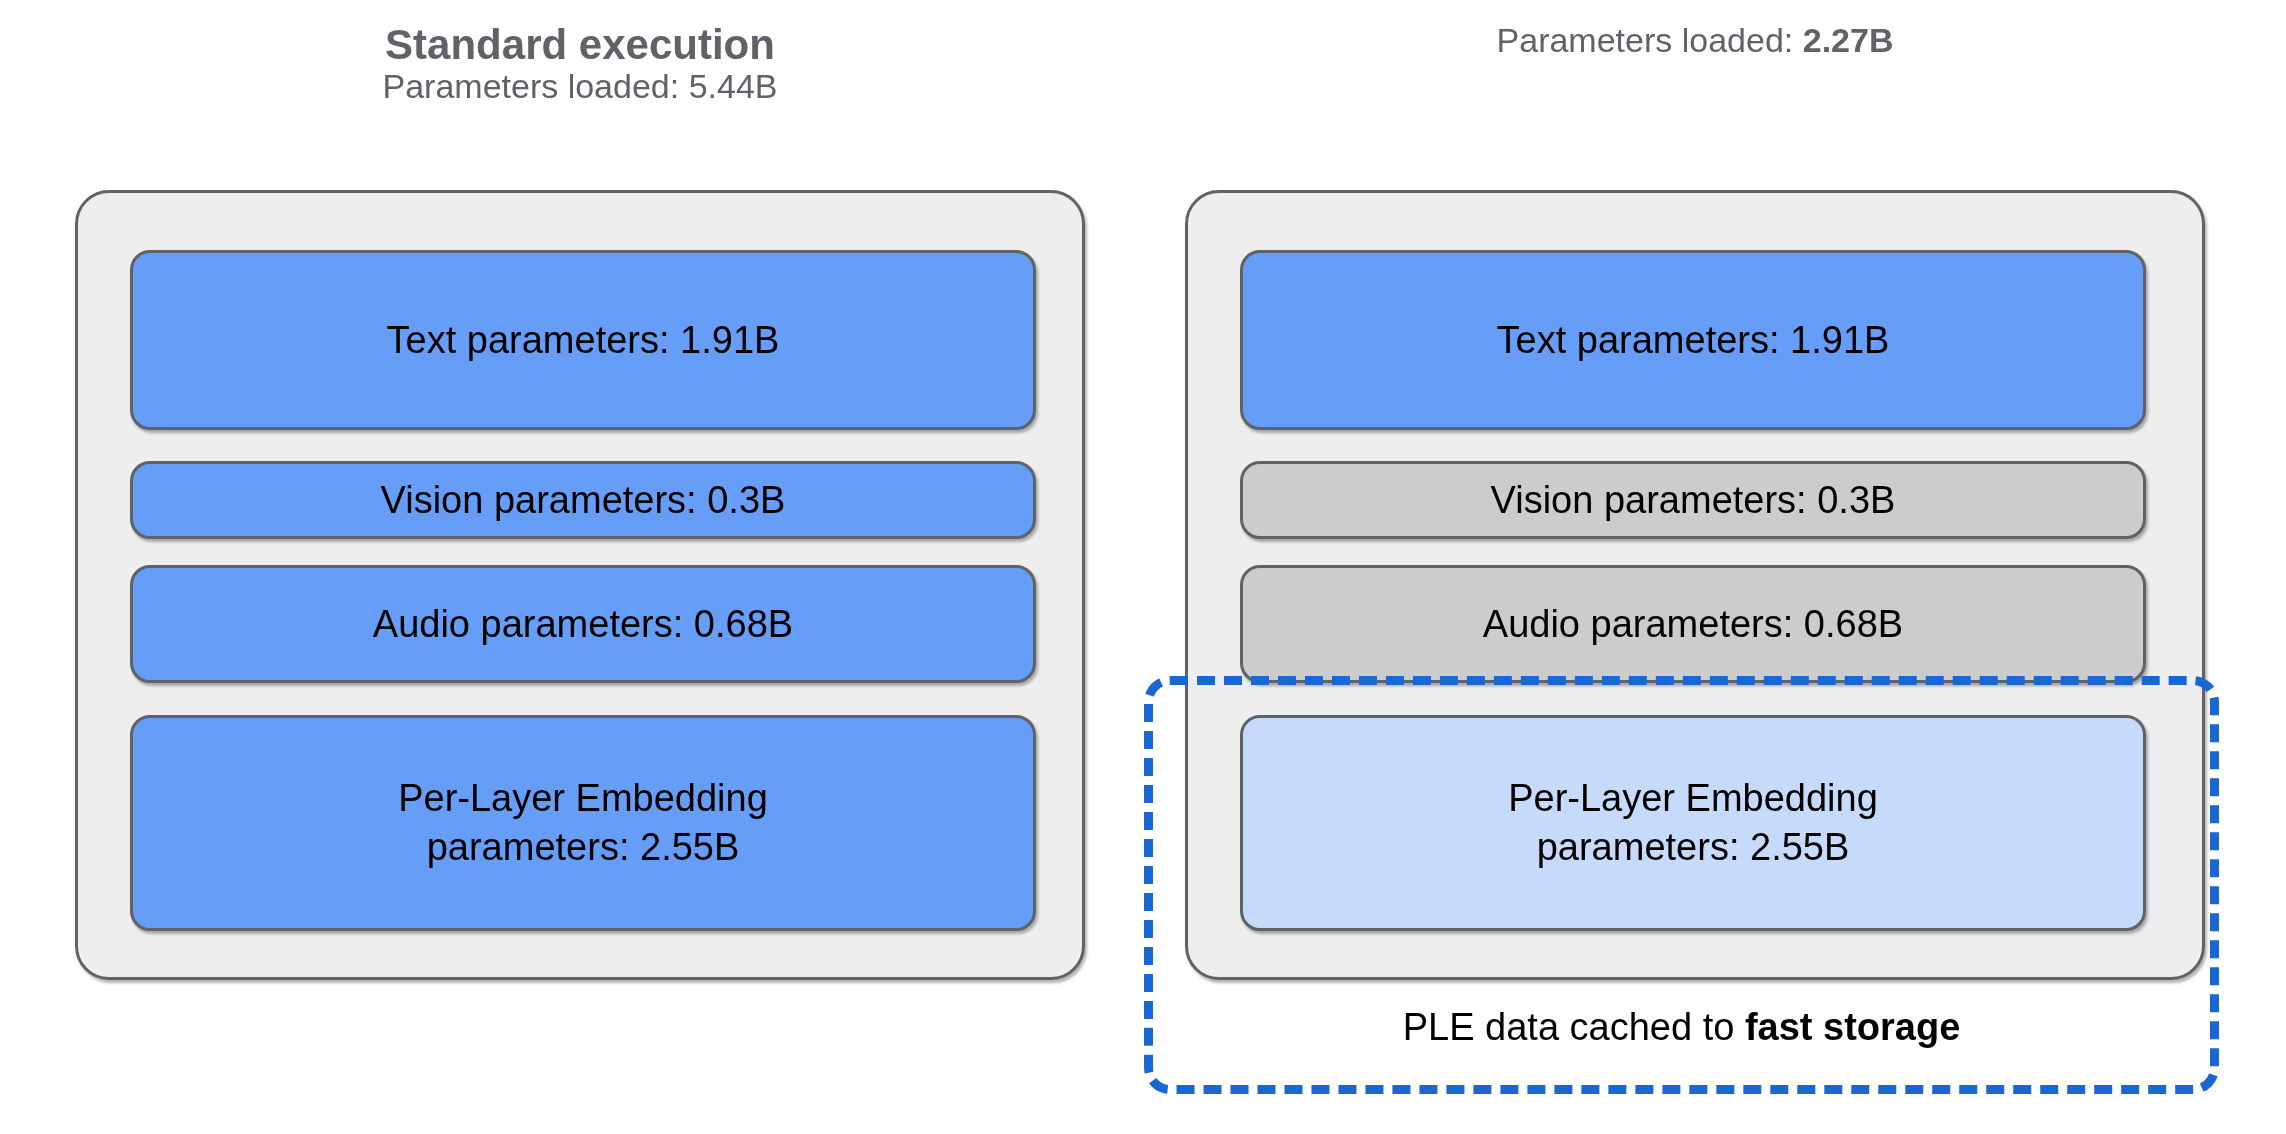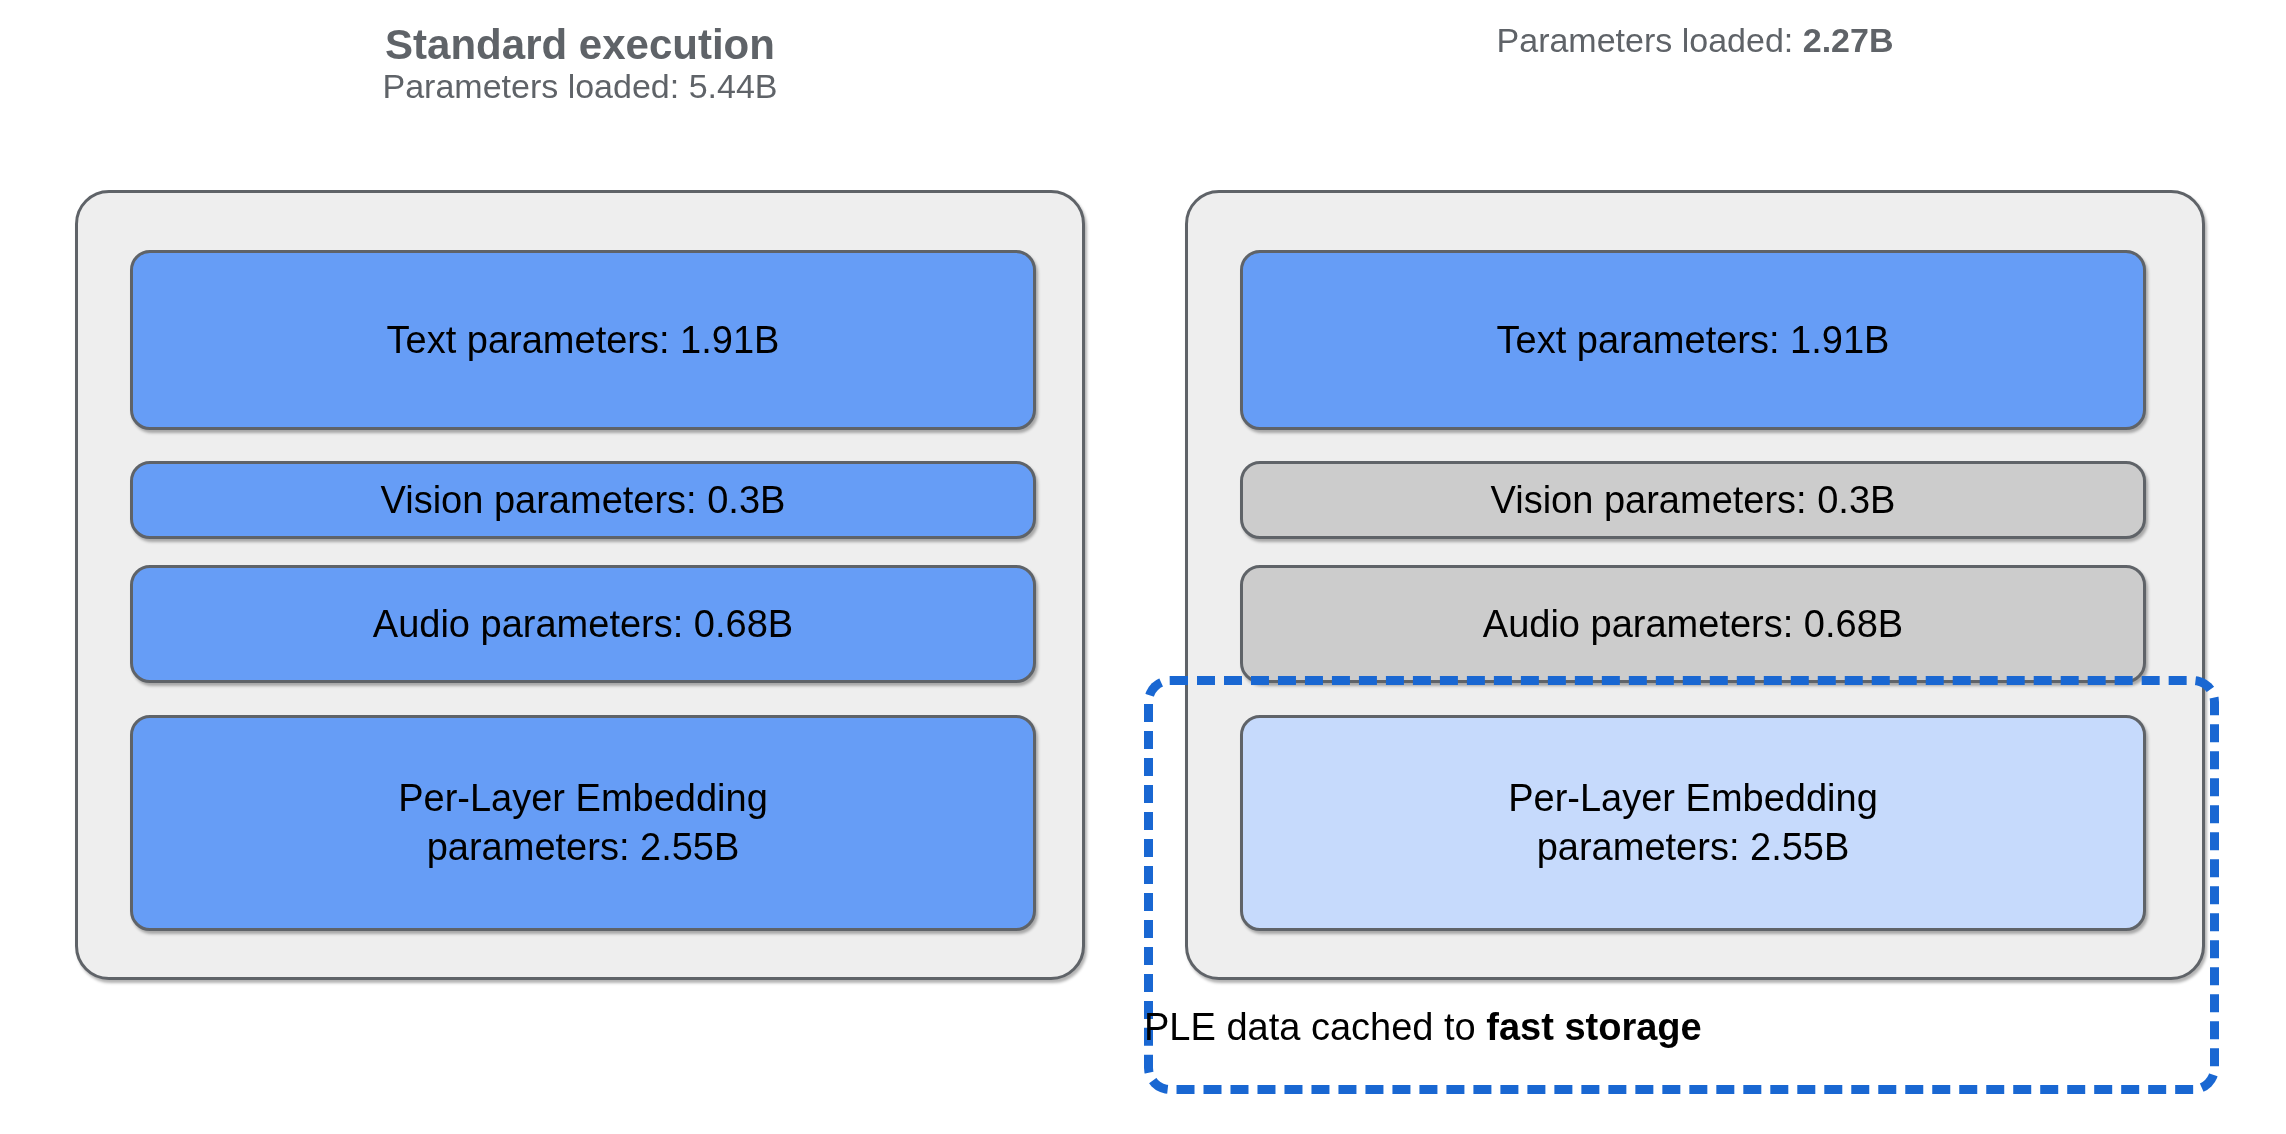--- a/index.html
+++ b/index.html
@@ -79,20 +79,21 @@
     position: absolute;
     box-sizing: border-box;
     border: 9px dashed #1967d2;
     border-radius: 26px;
     background: transparent;
     pointer-events: none;
   }
 
   .cache-caption {
     position: absolute;
+    text-align: center;
     font-size: 38px;
     color: #000000;
     line-height: 1.2;
     white-space: nowrap;
   }
   .cache-caption b { font-weight: bold; }
 </style>
 </head>
 <body>
 

